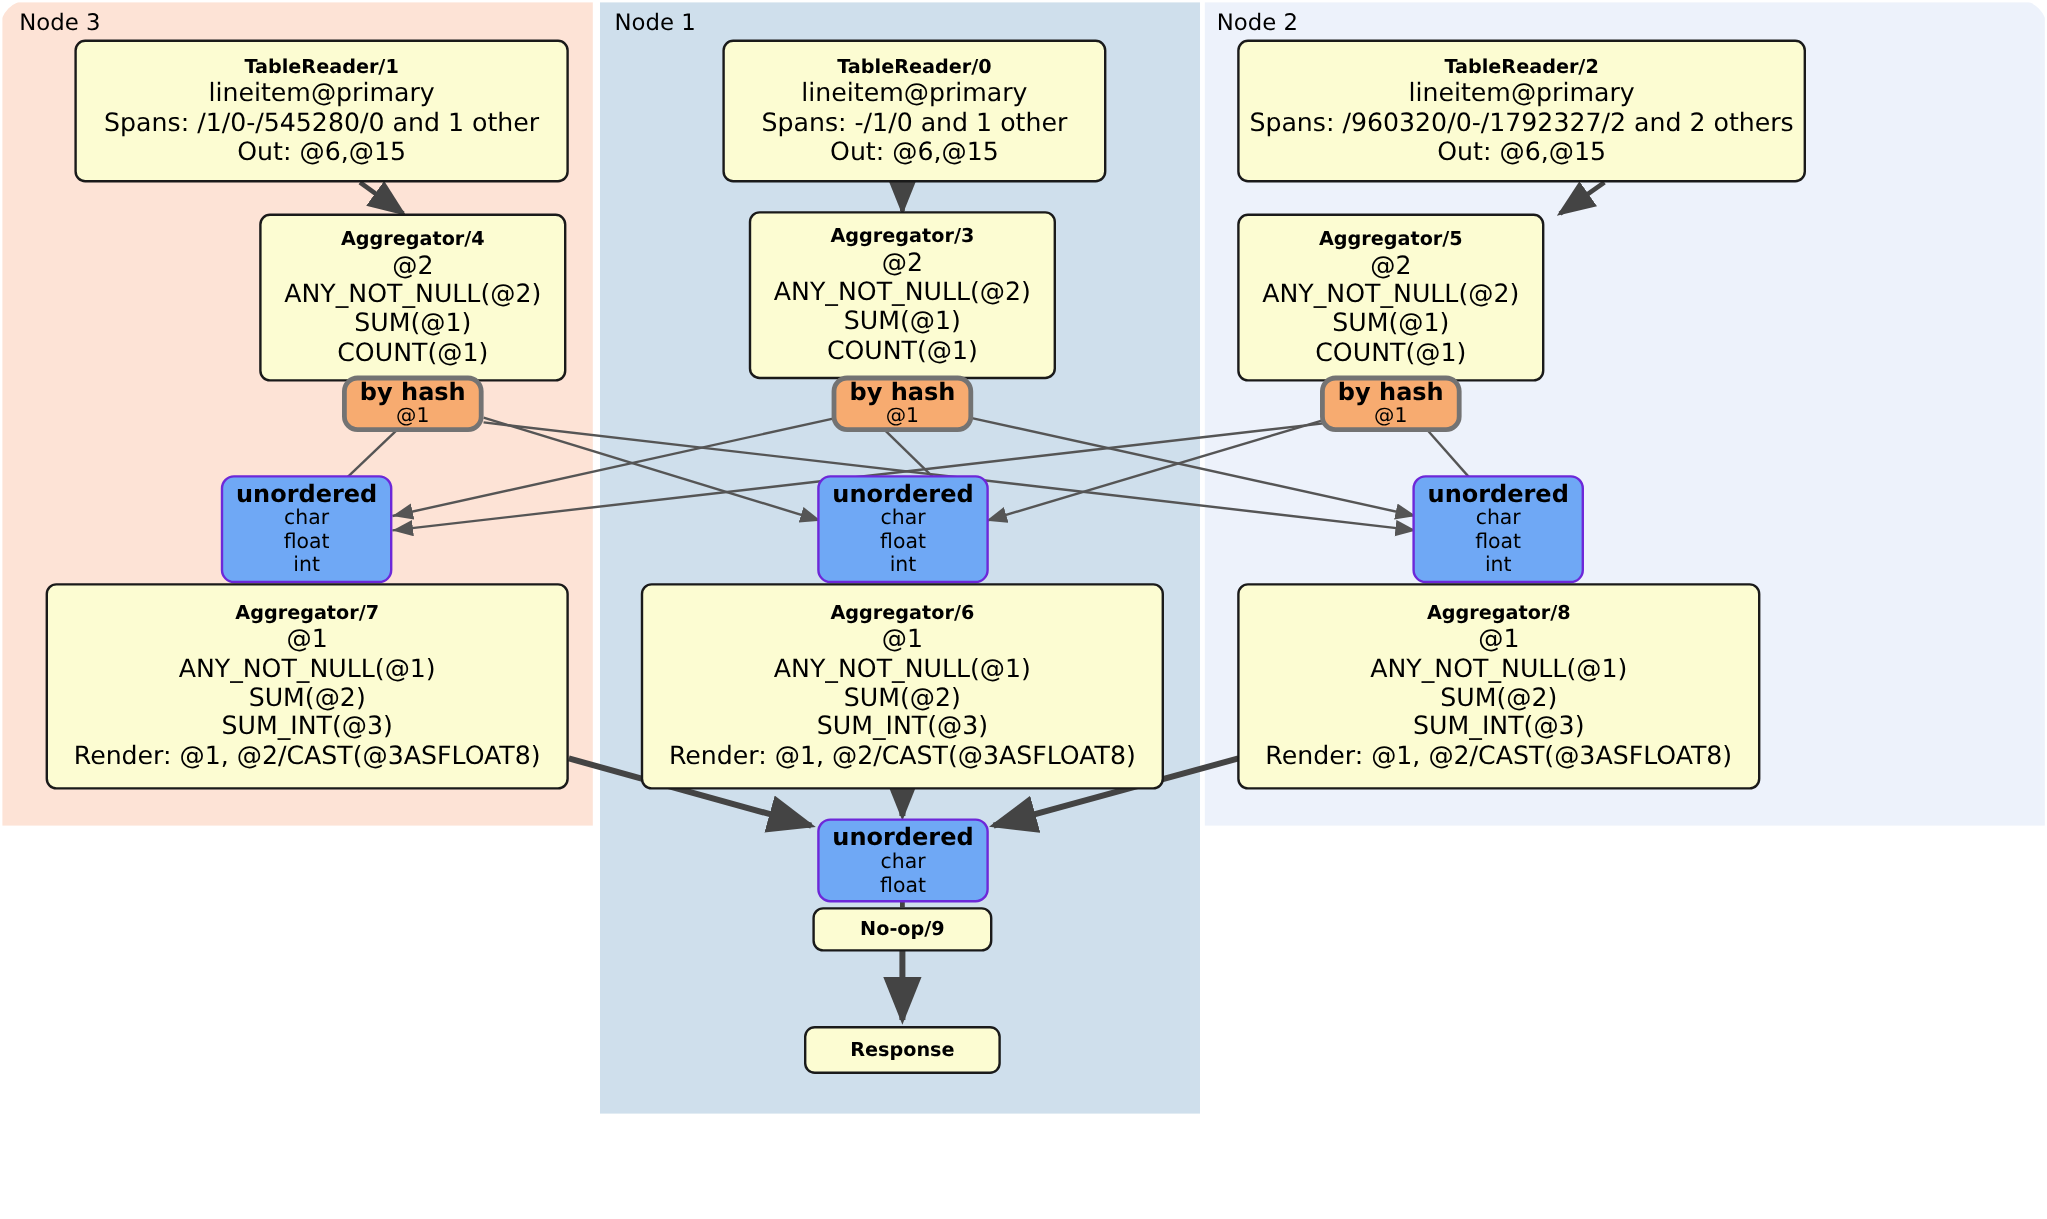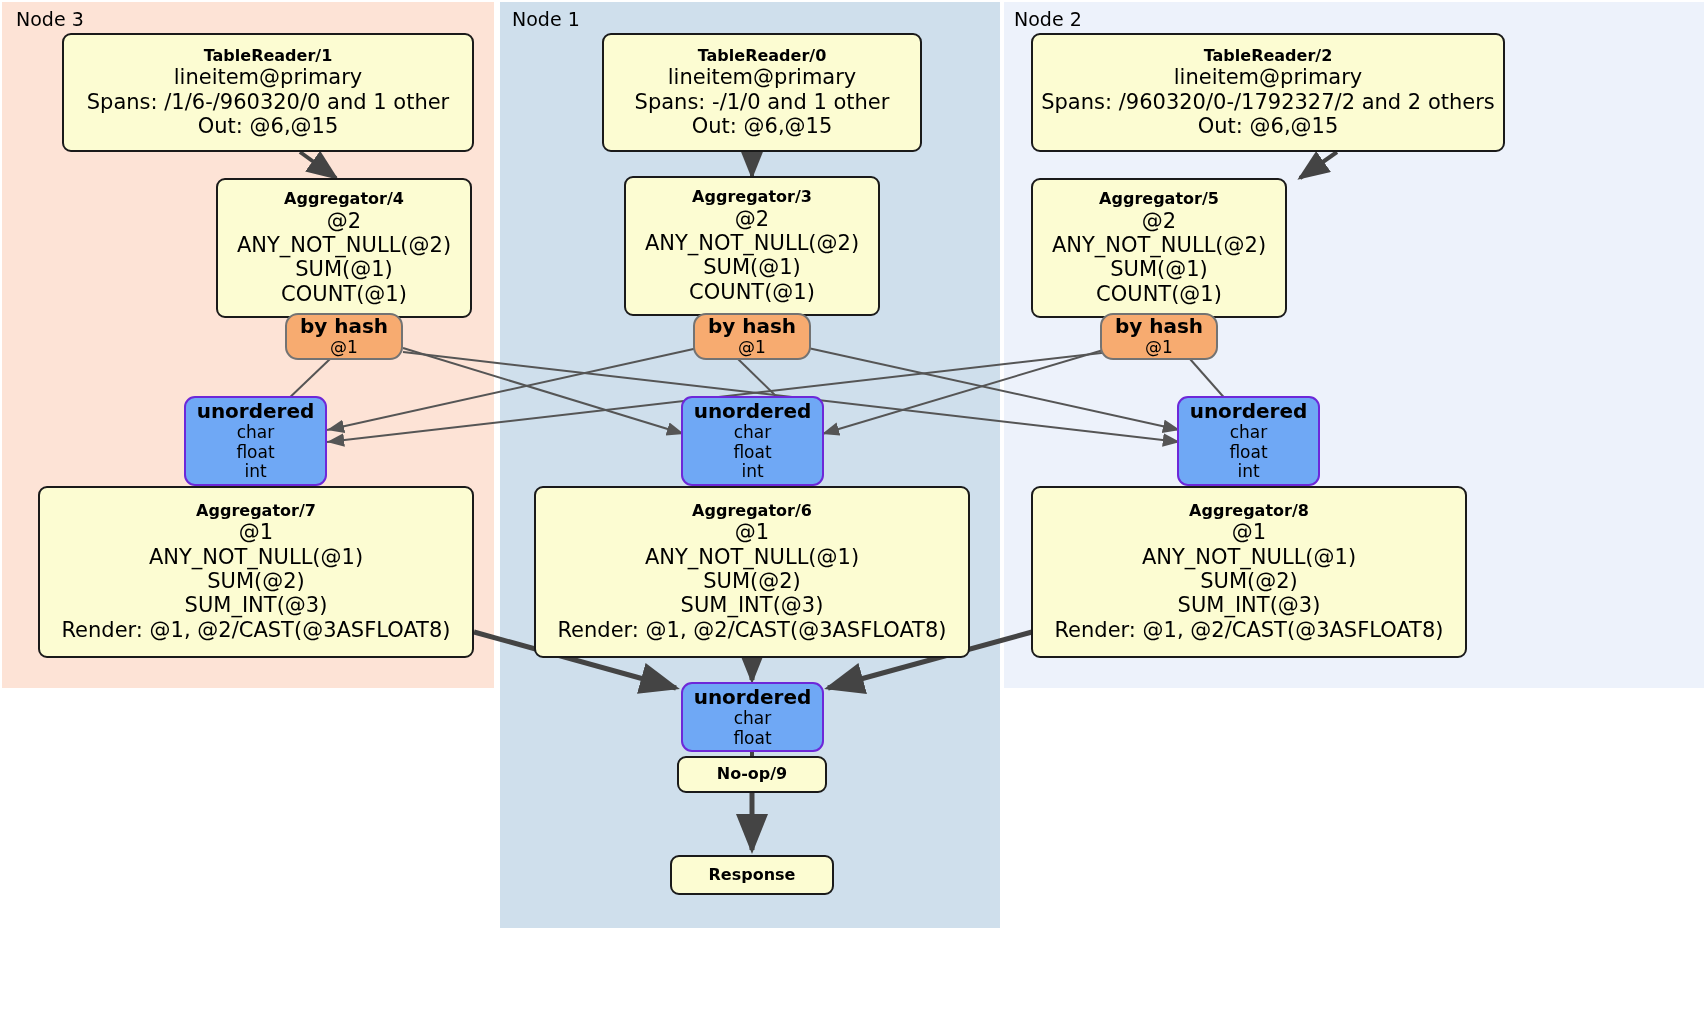--- a/index.html
+++ b/index.html
@@ -9,20 +9,21 @@
   }
   body {
     font-family: "DejaVu Sans", "Liberation Sans", sans-serif;
   }
   #canvas {
     position: relative;
     width: 1706px;
     height: 1016px;
     background: #ffffff;
     overflow: hidden;
+    border-radius: 24px;
   }
   
   .region {
     position: absolute;
     box-sizing: border-box;
   }
   .region-label {
     position: absolute;
     font-size: 19px;
     color: #000000;
@@ -49,21 +50,21 @@
     text-align: center;
     line-height: 1.16;
   }
   .proc {
     background: #fcfcd2;
     border: 2px solid #1a1a1a;
     border-radius: 9px;
   }
   .router {
     background: #f7ab70;
-    border: 2px solid #737373;
+    border: 4px solid #737373;
     border-radius: 13px;
   }
   .sync {
     background: #6fa8f5;
     border: 2px solid #6d28d9;
     border-radius: 11px;
   }
   .title {
     font-weight: bold;
     font-size: 16px;
@@ -130,21 +131,21 @@
     <path d="M1032,632 L828,688" stroke="#444444" stroke-width="5" fill="none" marker-end="url(#ah)"></path>
 
     <path d="M752,748 L752,756" stroke="#444444" stroke-width="4" fill="none"></path>
 
     <path d="M752,792 L752,850" stroke="#444444" stroke-width="5" fill="none" marker-end="url(#ah)"></path>
   </svg>
 
   <div class="box proc" style="left:62px; top:33px; width:412px; height:119px;">
     <div class="title">TableReader/1</div>
     <div class="line">lineitem@primary</div>
-    <div class="line">Spans: /1/6-/960320/0 and 1 other</div>
+    <div class="line">Spans: /1/0-/545280/0 and 1 other</div>
     <div class="line">Out: @6,@15</div>
   </div>
 
   <div class="box proc" style="left:602px; top:33px; width:320px; height:119px;">
     <div class="title">TableReader/0</div>
     <div class="line">lineitem@primary</div>
     <div class="line">Spans: -/1/0 and 1 other</div>
     <div class="line">Out: @6,@15</div>
   </div>
 

